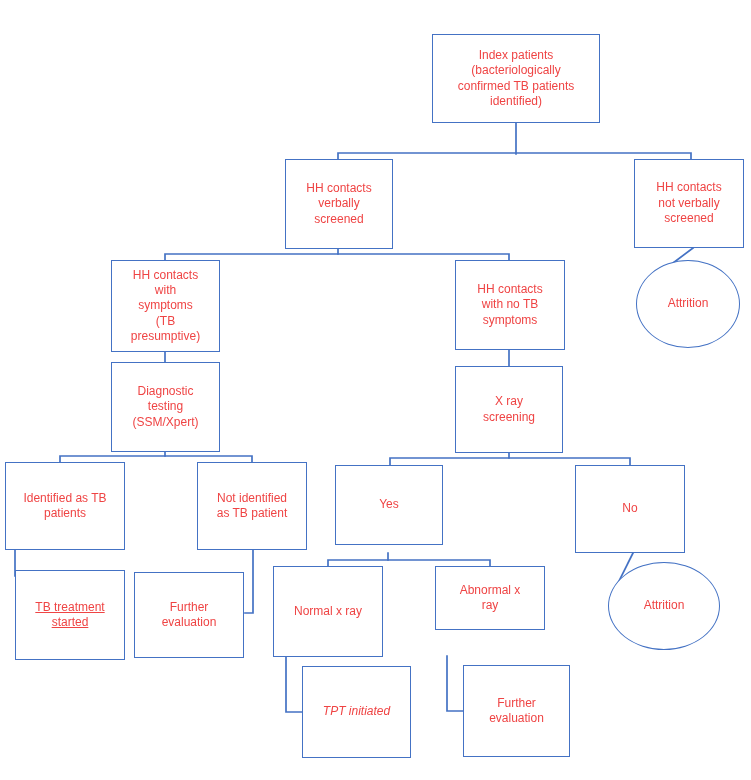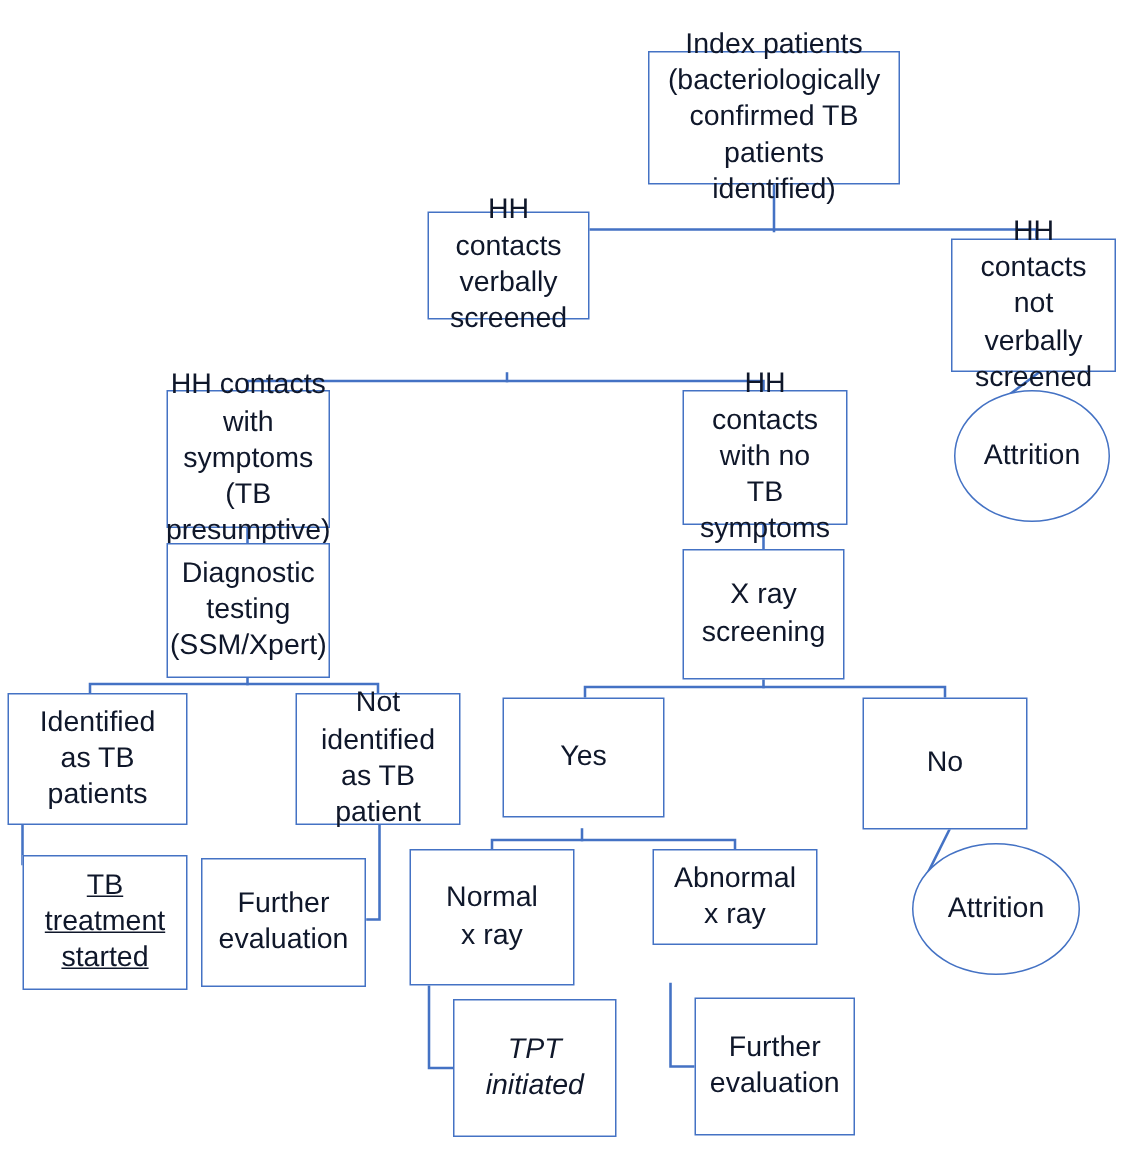--- a/index.html
+++ b/index.html
@@ -25,23 +25,23 @@
   }
   .node {
     position: absolute;
     box-sizing: border-box;
     border: 1.6px solid #4472C4;
     background: #ffffff;
     display: flex;
     align-items: center;
     justify-content: center;
     text-align: center;
-    font-size: 19px;
+    font-size: 12px;
     line-height: 1.28;
-    color: #0f172a;
+    color: #ef4444;
     padding: 17px;
   }
   .ellipse {
     border-radius: 50%;
   }
 </style>
 </head>
 <body>
 
 <div class="canvas">
@@ -75,21 +75,21 @@
 
     <polyline class="connector" points="447,656 447,711 464,711"></polyline>
 
     <polyline class="connector" points="693,248 673,263"></polyline>
 
     <polyline class="connector" points="633,553 618,583"></polyline>
   </svg>
 
   <div class="node" style="left:432px; top:34px; width:168px; height:89px;">Index patients (bacteriologically confirmed TB patients identified)</div>
 
-  <div class="node" style="left:285px; top:141px; width:108px; height:72px;">HH contacts verbally screened</div>
+  <div class="node" style="left:285px; top:159px; width:108px; height:90px;">HH contacts verbally screened</div>
   <div class="node" style="left:634px; top:159px; width:110px; height:89px;">HH contacts not verbally screened</div>
   <div class="node ellipse" style="left:636px; top:260px; width:104px; height:88px;">Attrition</div>
 
   <div class="node" style="left:455px; top:260px; width:110px; height:90px;">HH contacts with no TB symptoms</div>
   <div class="node" style="left:111px; top:260px; width:109px; height:92px;">HH contacts with symptoms (TB presumptive)</div>
 
   <div class="node" style="left:111px; top:362px; width:109px; height:90px;">Diagnostic testing (SSM/Xpert)</div>
   <div class="node" style="left:455px; top:366px; width:108px; height:87px;">X ray screening</div>
 
   <div class="node" style="left:5px; top:462px; width:120px; height:88px;">Identified as TB patients</div>

